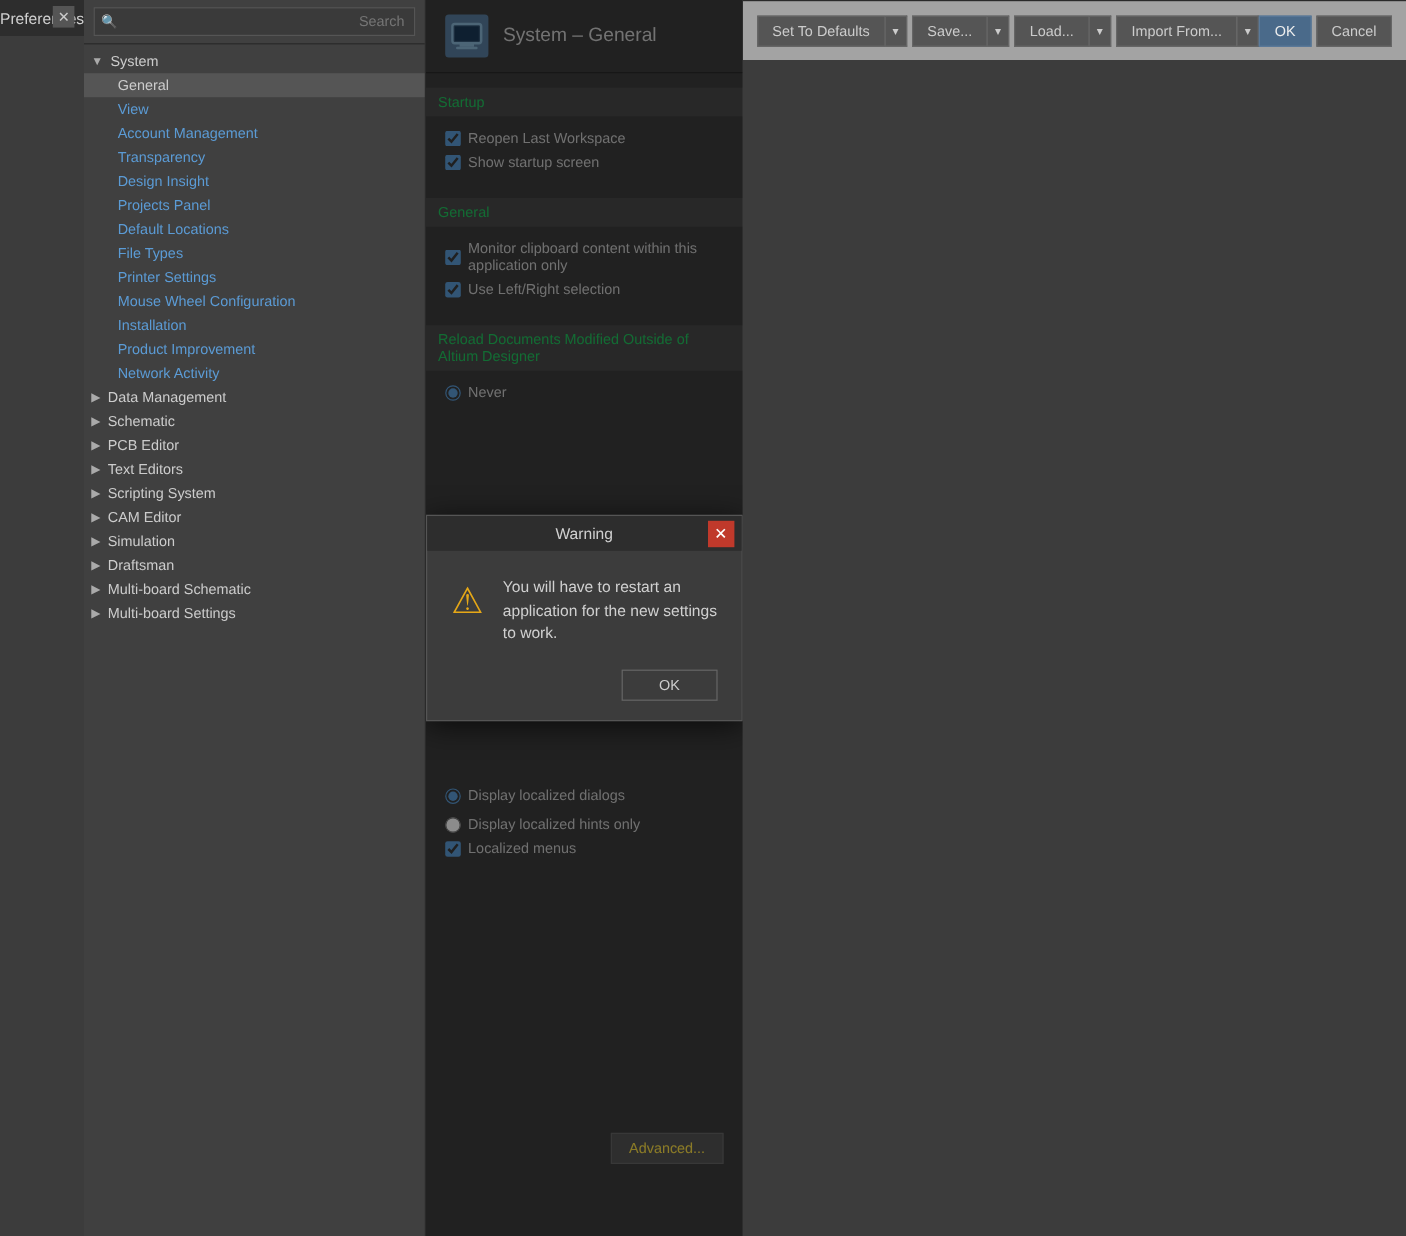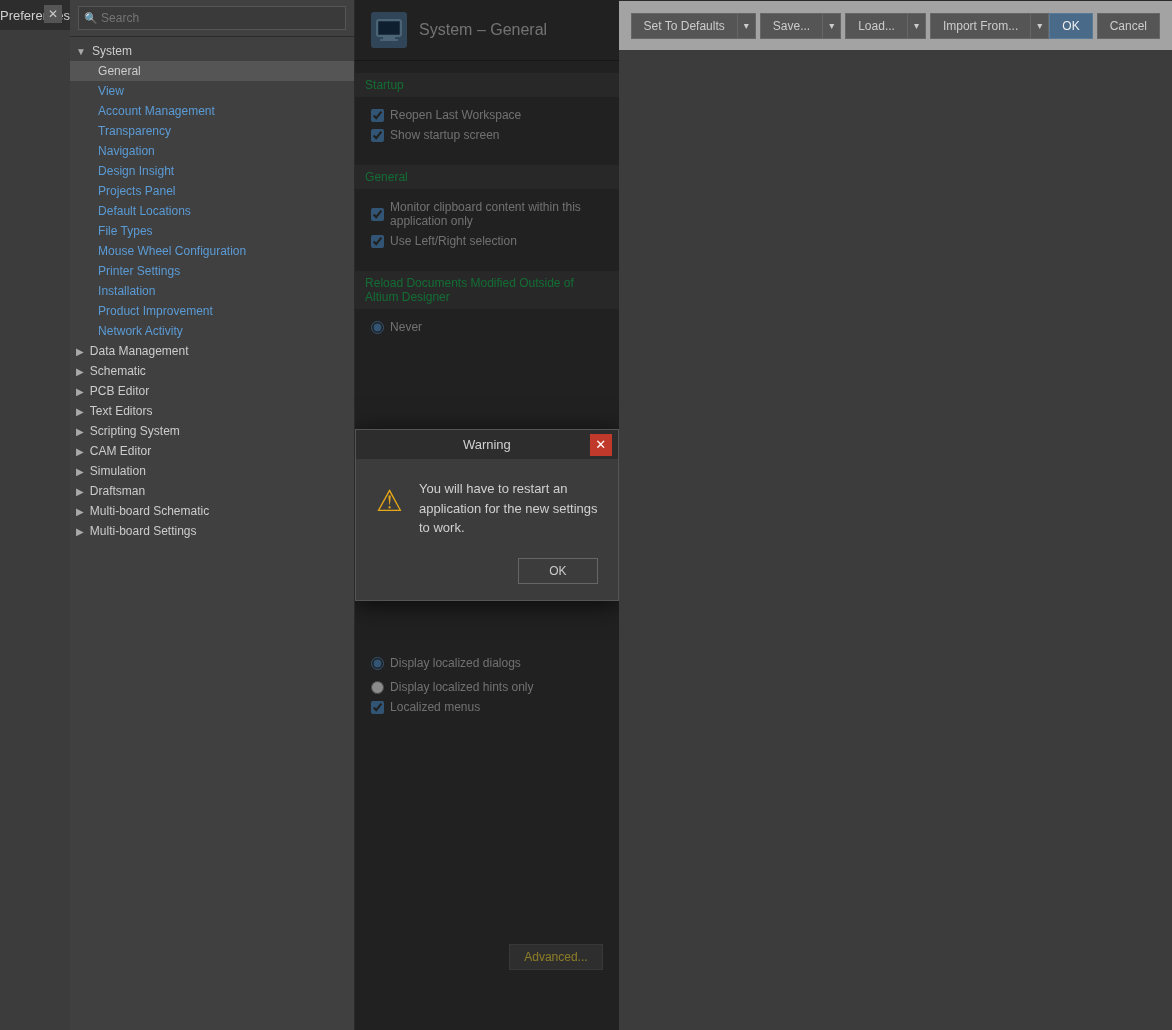--- a/index.html
+++ b/index.html
@@ -77,20 +77,21 @@
     }
 
     .search-input {
       width: 100%;
       background: #3a3a3a;
       border: 1px solid #555;
       color: #ccc;
       padding: 4px 8px 4px 22px;
       font-size: 12px;
       outline: none;
+      text-align: right;
     }
 
     .search-wrapper {
       position: relative;
     }
 
     .search-icon-inner {
       position: absolute;
       left: 6px;
       top: 50%;
@@ -411,39 +412,36 @@
         <div class="tree-item child">
           <span>View</span>
         </div>
         <div class="tree-item child">
           <span>Account Management</span>
         </div>
         <div class="tree-item child">
           <span>Transparency</span>
         </div>
         <div class="tree-item child">
-          <span>Navigation</span>
-        </div>
-        <div class="tree-item child">
           <span>Design Insight</span>
         </div>
         <div class="tree-item child">
           <span>Projects Panel</span>
         </div>
         <div class="tree-item child">
           <span>Default Locations</span>
         </div>
         <div class="tree-item child">
           <span>File Types</span>
         </div>
         <div class="tree-item child">
+          <span>Printer Settings</span>
+        </div>
+        <div class="tree-item child">
           <span>Mouse Wheel Configuration</span>
-        </div>
-        <div class="tree-item child">
-          <span>Printer Settings</span>
         </div>
         <div class="tree-item child">
           <span>Installation</span>
         </div>
         <div class="tree-item child">
           <span>Product Improvement</span>
         </div>
         <div class="tree-item child">
           <span>Network Activity</span>
         </div>

